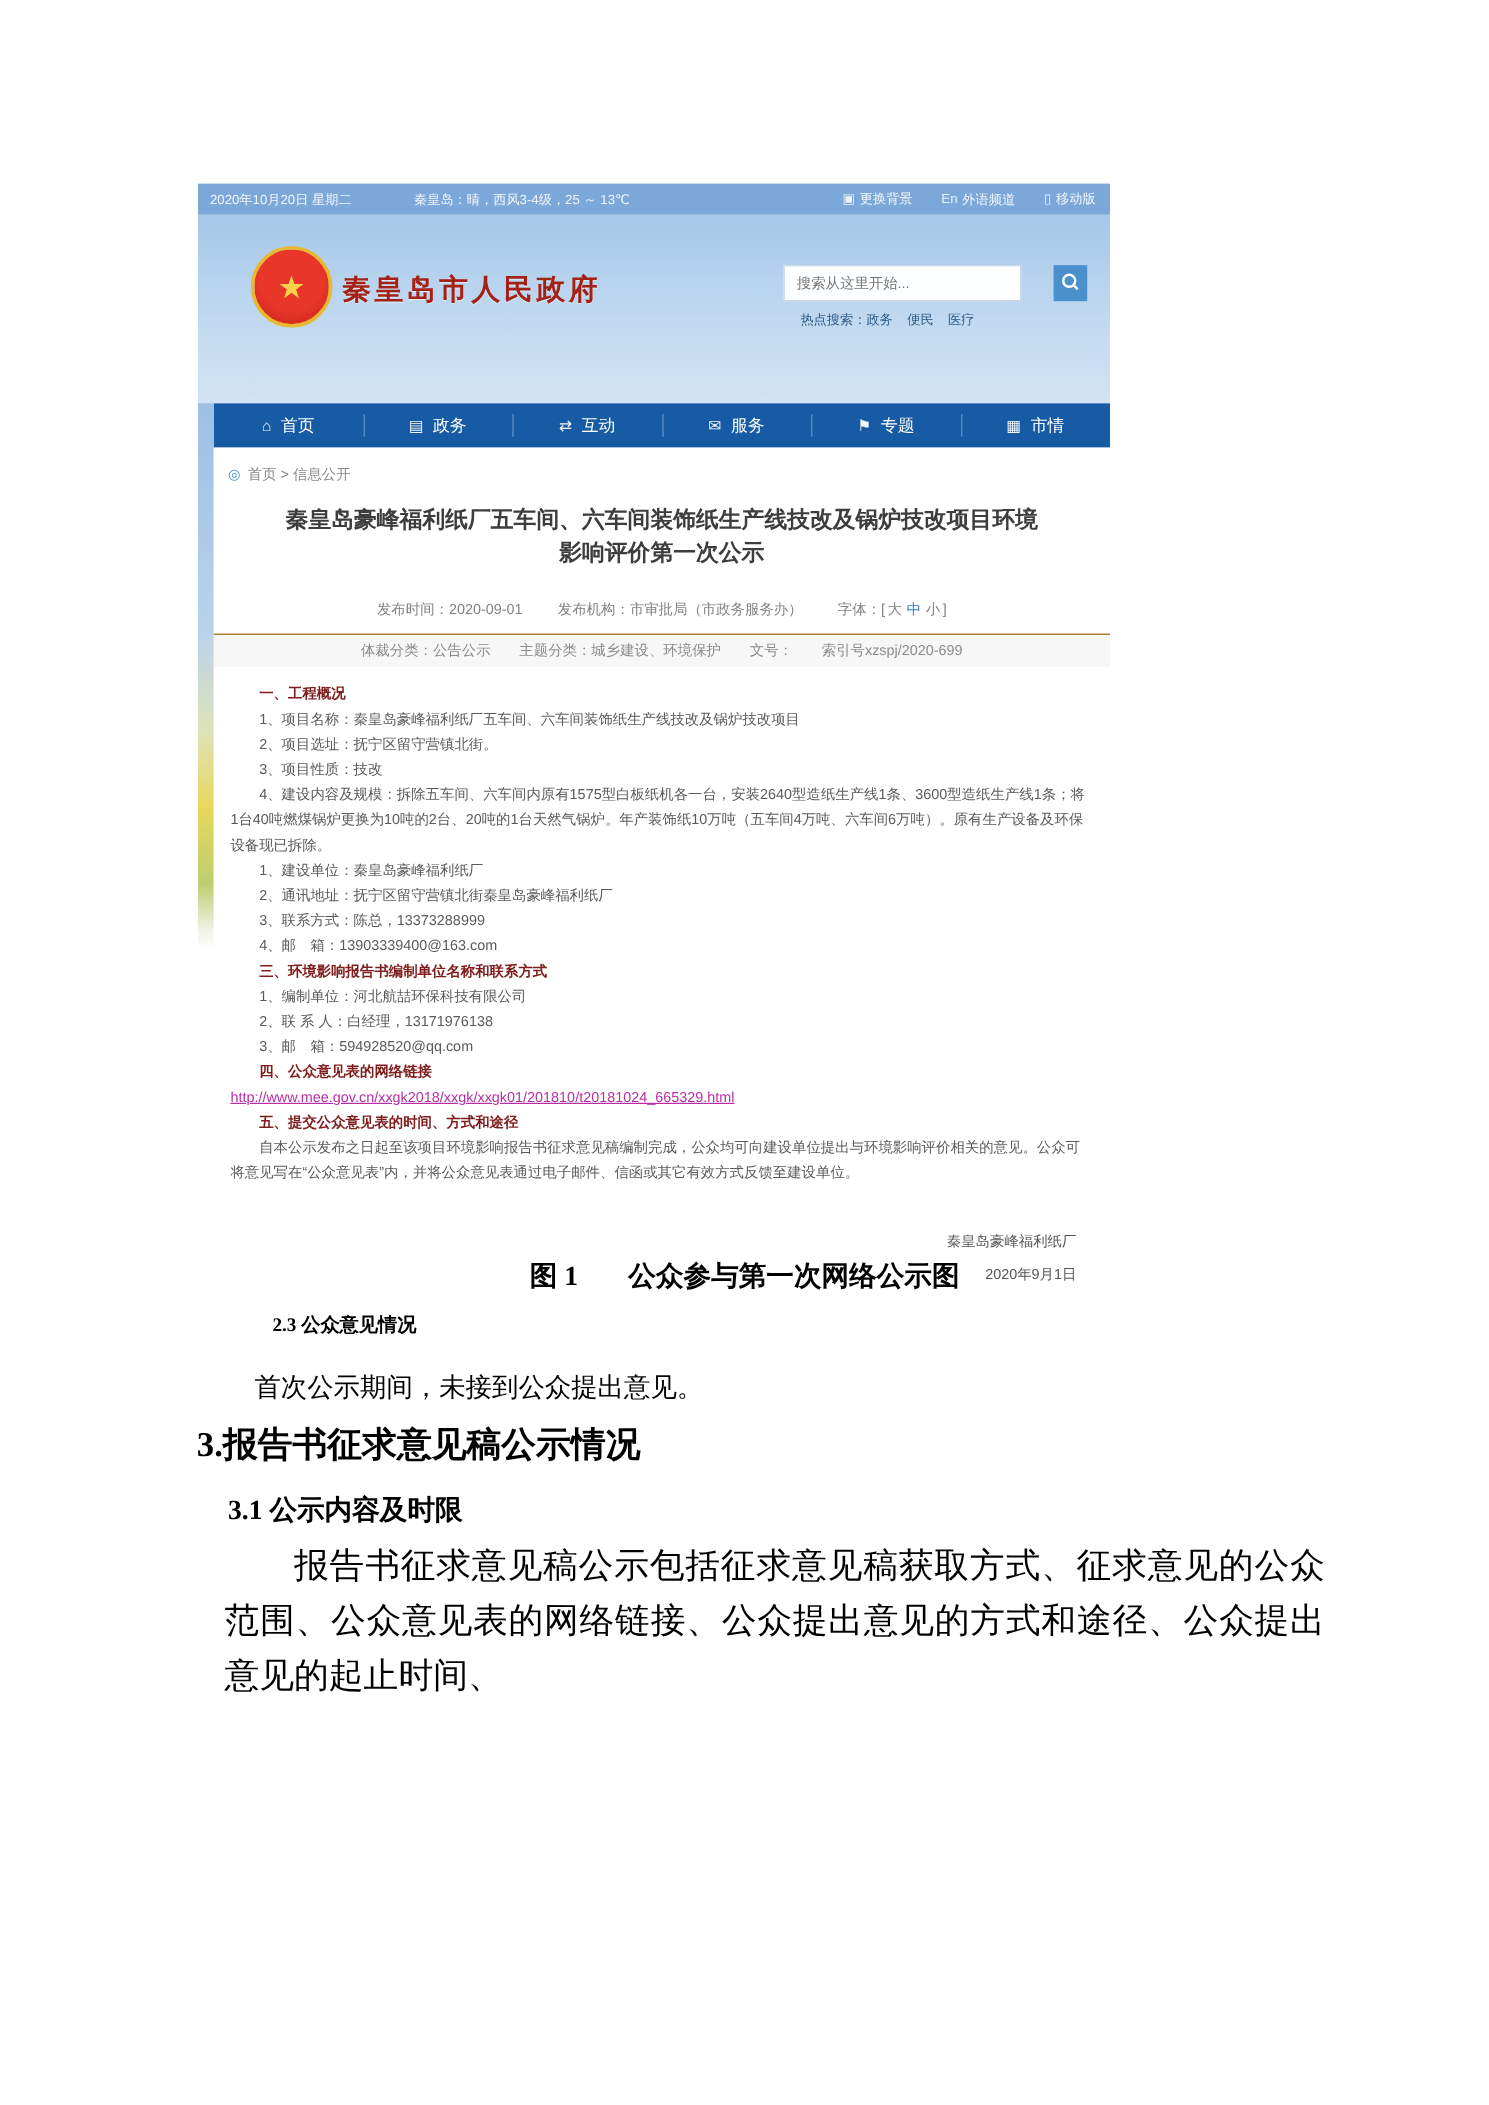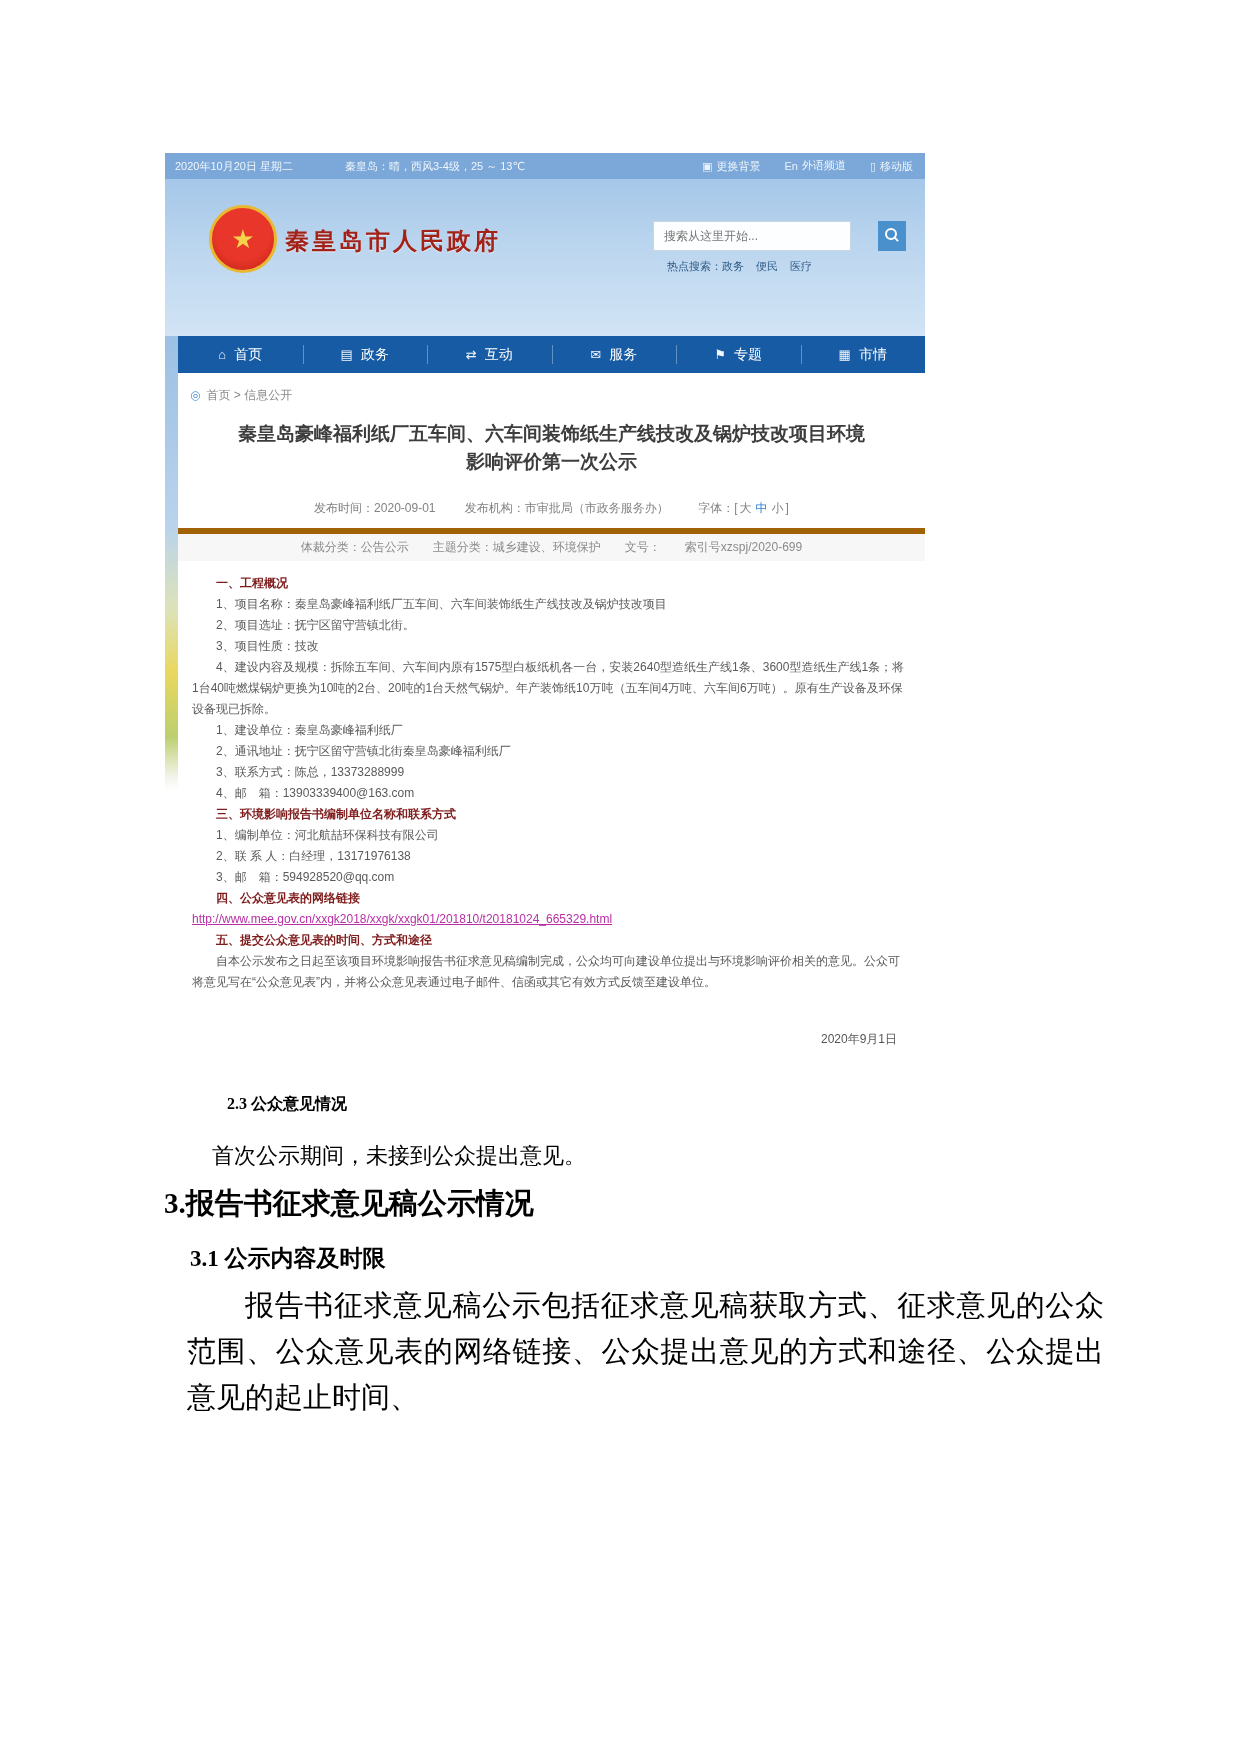--- a/index.html
+++ b/index.html
@@ -49,21 +49,21 @@
 
   .content{margin-left:13px;background:#fff;padding-top:6px;}
   .breadcrumb{font-size:12px;color:#8a8a8a;padding:8px 0 0 12px;cursor:pointer;}
   .bc-icon{color:#4a90cc;margin-right:6px;font-size:12px;}
   .art-title{margin:16px 52px 0;text-align:center;font-size:19px;line-height:28px;
              color:#3d3d3d;font-weight:bold;}
   .meta1{margin-top:24px;text-align:center;font-size:12px;color:#828282;}
   .meta1 > span{margin:0 13px;}
   .fs{cursor:pointer;margin:0 2px;}
   .fs.mid{color:#2f7fd0;}
-  .meta2{margin-top:11px;background:#f7f7f7;border-top:6px solid #a16207;height:27px;
+  .meta2{margin-top:11px;background:#f7f7f7;border-top:1px solid #a16207;height:27px;
          line-height:27px;text-align:center;font-size:12px;color:#8a8a8a;}
   .meta2 span{margin:0 12px;}
   .art-body{margin-top:4px;padding:8px 16px 0 14px;font-size:12px;line-height:21px;color:#5a5a5a;}
   .bl{text-indent:2em;}
   .bl.h{font-weight:bold;color:#7f1d1d;}
   .bl.link{text-indent:0;color:#b82fa5;text-decoration:underline;cursor:pointer;}
   .sign{margin-top:32px;padding-right:28px;text-align:right;font-size:12px;color:#555;line-height:28px;}
 
   
   .serif{font-family:"Liberation Serif","DejaVu Serif",serif;color:#000;margin:0;}
@@ -176,24 +176,28 @@
           <div class="bl p">1、编制单位：河北航喆环保科技有限公司</div>
           <div class="bl p">2、联 系 人：白经理，13171976138</div>
           <div class="bl p">3、邮　箱：594928520@qq.com</div>
           <div class="bl h">四、公众意见表的网络链接</div>
           <div class="bl link">http://www.mee.gov.cn/xxgk2018/xxgk/xxgk01/201810/t20181024_665329.html</div>
           <div class="bl h">五、提交公众意见表的时间、方式和途径</div>
           <div class="bl p">自本公示发布之日起至该项目环境影响报告书征求意见稿编制完成，公众均可向建设单位提出与环境影响评价相关的意见。公众可将意见写在“公众意见表”内，并将公众意见表通过电子邮件、信函或其它有效方式反馈至建设单位。</div>
         </div>
 
       <div class="sign">
+        <div>秦皇岛豪峰福利纸厂</div>
         <div>2020年9月1日</div>
       </div>
     </div>
   </div>
 
+  <div class="doc-caption serif">
+    <span class="cap-label">图 1</span><span>公众参与第一次网络公示图</span>
+  </div>
   <h3 class="doc-h23 serif">2.3 公众意见情况</h3>
   <p class="doc-p23 serif">首次公示期间，未接到公众提出意见。</p>
   <h2 class="doc-h3 serif">3.报告书征求意见稿公示情况</h2>
   <h3 class="doc-h31 serif">3.1 公示内容及时限</h3>
   <p class="doc-p31 serif">报告书征求意见稿公示包括征求意见稿获取方式、征求意见的公众范围、公众意见表的网络链接、公众提出意见的方式和途径、公众提出意见的起止时间、</p>
 
 </div>
 
 </body></html>

